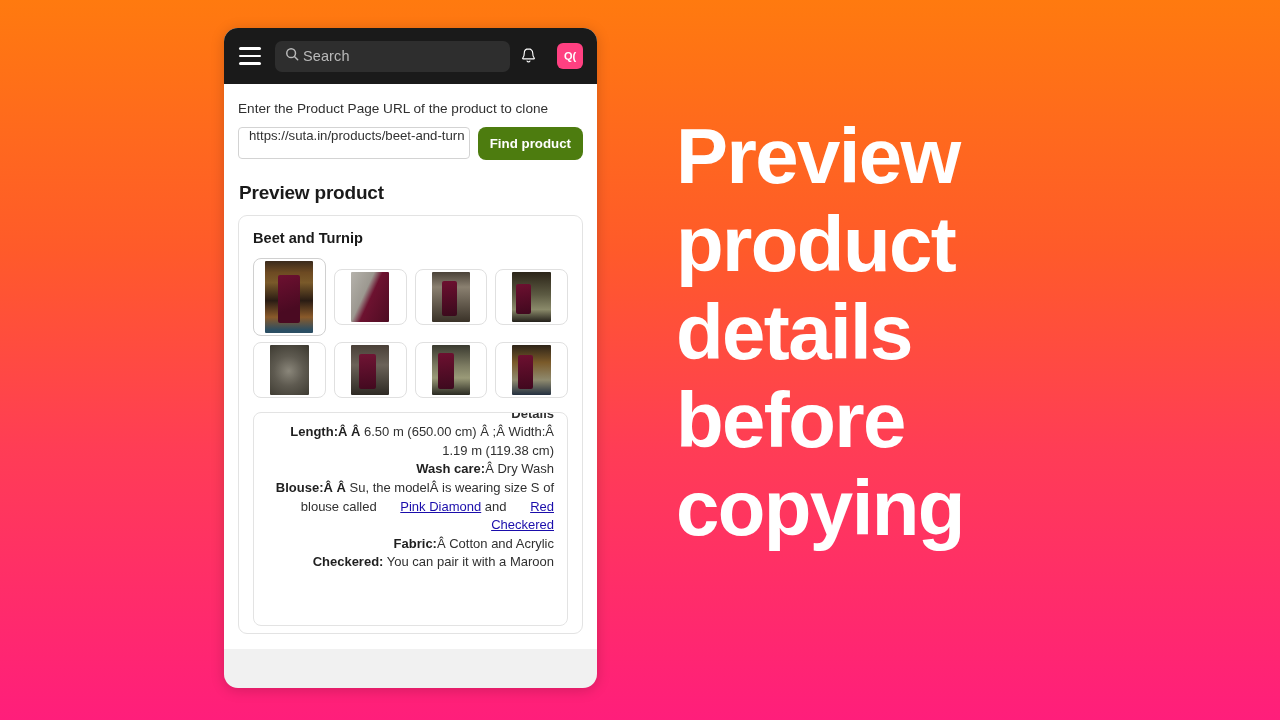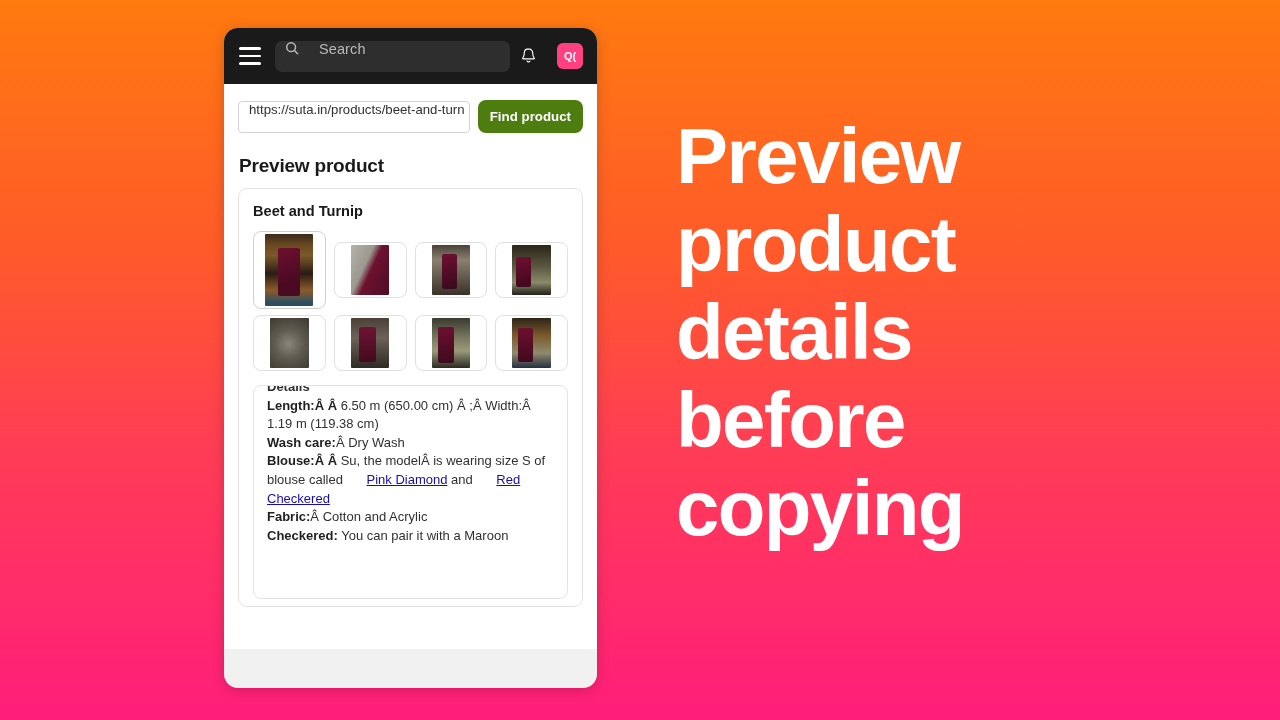--- a/index.html
+++ b/index.html
@@ -40,23 +40,23 @@
     flex: 0 0 auto;
     margin-left: 3px;
   }
   .hamburger i { display:block; height: 2.6px; background: #fff; border-radius: 2px; }
 
   .searchbox {
     flex: 1 1 auto;
     height: 31px;
     background: #2e2e2e;
     border-radius: 7px;
-    display: flex; 
+    display: flex; align-items: center;
     padding: 0 10px;
-    gap: 20px;
+    gap: 4px;
     margin-left: 4px;
     max-width: 242px;
   }
   .searchbox svg { flex: 0 0 auto; }
   .search-ph {
     color: #b9b9b9;
     font-size: 14.5px;
     letter-spacing: .1px;
   }
 
@@ -194,20 +194,21 @@
 
   
   .details-panel {
     border: 1px solid #e3e3e3;
     border-top: 1px solid #e3e3e3;
     border-radius: 8px;
     padding: 0 13px 12px 13px;
     height: 214px;
     overflow: hidden;
     position: relative;
+    text-align: right;
   }
   .details-scroll {
     margin-top: -8px;
     font-size: 13px;
     line-height: 18.6px;
     color: #303030;
   }
   .details-heading {
     font-size: 13px;
     font-weight: 600;
@@ -263,20 +264,21 @@
       </svg>
     </div>
 
     <div class="avatar">
       <span>Q(</span>
     </div>
   </div>
 
   <div id="page">
 
+    <div class="url-label">Enter the Product Page URL of the product to clone</div>
 
     <div class="url-row">
       <div class="url-input" placeholder="https://">https://suta.in/products/beet-and-turn</div>
       <button class="find-btn">Find product</button>
     </div>
 
     <div class="section-title">Preview product</div>
 
     <div class="preview-card">
 

